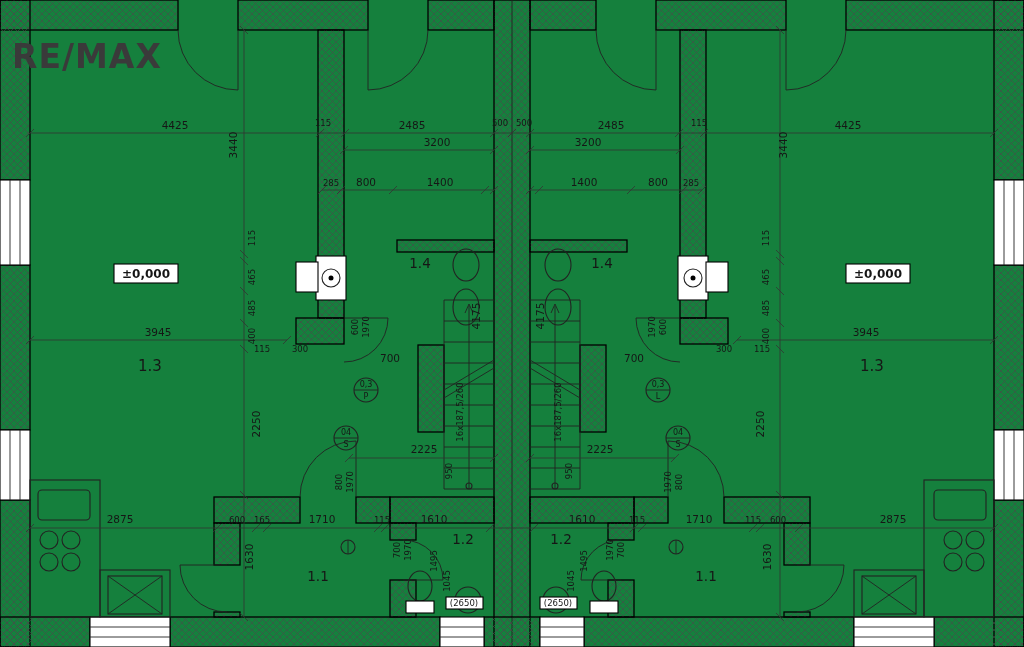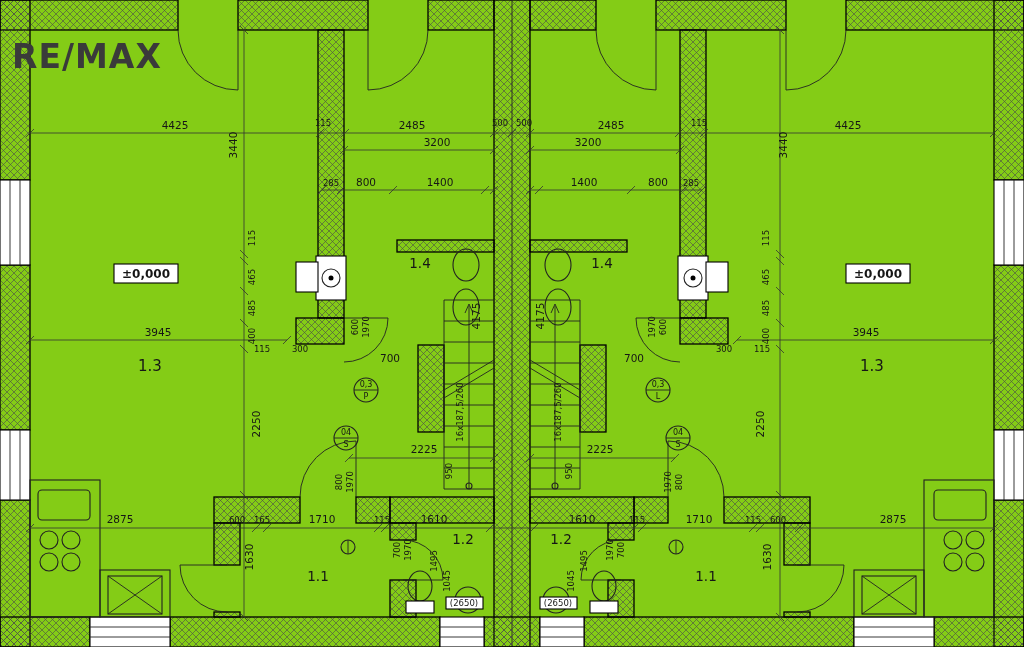--- a/index.html
+++ b/index.html
@@ -1,16 +1,16 @@
 <!DOCTYPE html>
 <html><head>
 <meta charset="utf-8">
 <style>
   html,body { margin:0; padding:0; background:#ffffff; }
-  .stage { position:relative; width:1024px; height:647px; background:#84cc16; overflow:hidden; }
+  .stage { position:relative; width:1024px; height:647px; background:#15803d; overflow:hidden; }
   svg { display:block; }
   text { font-family:"DejaVu Sans","Liberation Sans",sans-serif; fill:#161616; }
   .d  { font-size:10.5px; text-anchor:middle; }
   .ds { font-size:8.5px;  text-anchor:middle; }
   .room  { font-size:13.5px; text-anchor:middle; }
   .room-lg { font-size:15px; }
   .lvl { font-size:12px; font-weight:bold; text-anchor:middle; }
   .tag { font-size:8px; text-anchor:middle; }
   .logo { font-size:33px; font-weight:bold; fill:#3a3a3a; letter-spacing:1px; }
   .w     { fill:url(#hatch); stroke:#000; stroke-width:1.3; }

